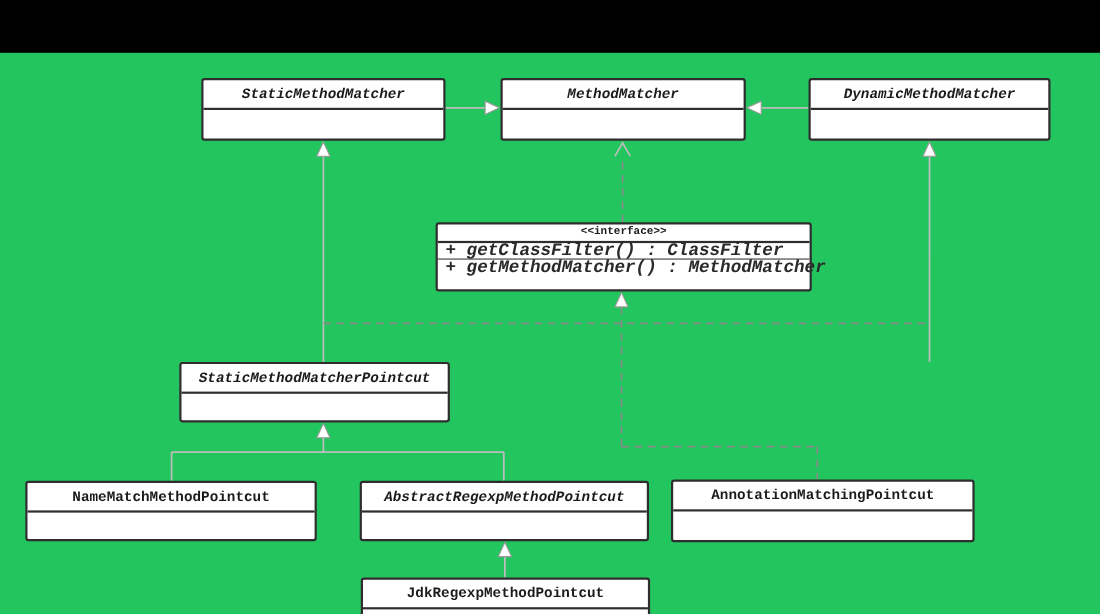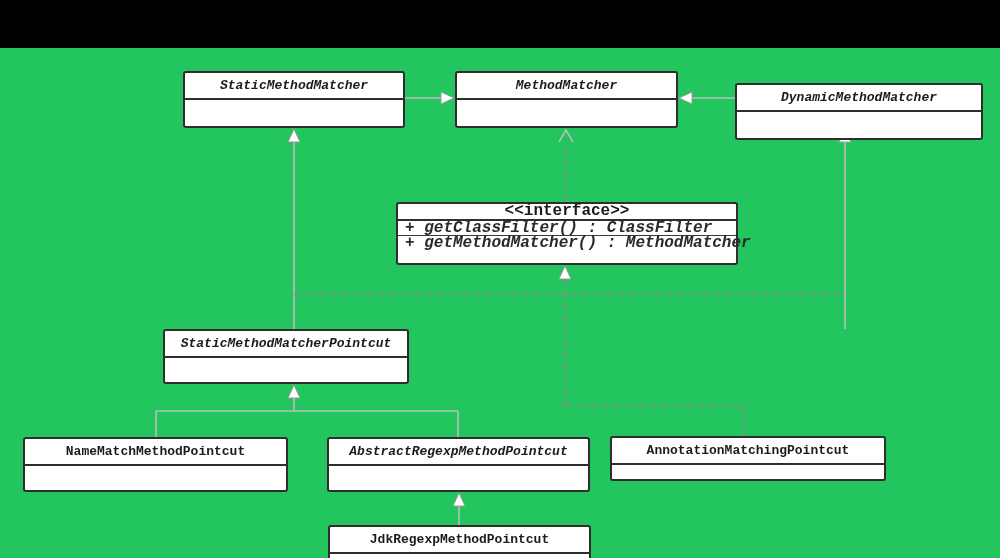--- a/index.html
+++ b/index.html
@@ -35,45 +35,45 @@
   .node.abstract .title{font-style:italic;}
   .node .body{flex:1;}
 
   
   .node.iface .hdr{
     border-bottom:2px solid #2e2e2e;
     text-align:center;
     padding:1px 0 1px 0;
   }
   .node.iface .stereotype{
-    font-size:16px;font-weight:bold;line-height:13px;
+    font-size:10px;font-weight:bold;line-height:13px;
   }
   .node.iface .name{
     font-size:13px;font-weight:bold;line-height:14px;
   }
   .node.iface .member{
     font-size:16px;font-style:italic;font-weight:600;
     line-height:14px;height:14px;
     padding-left:7px;
     color:#2a2a2a;
     border-bottom:1.5px solid #3a3a3a;
     white-space:nowrap;
   }
   .node.iface .member.last{border-bottom:none;}
 
   
   #n-smm {left:183px;top:23px;width:222px;height:57px;}
   #n-mm  {left:455px;top:23px;width:223px;height:57px;}
-  #n-dmm {left:735px;top:35px;width:248px;height:57px;}
+  #n-dmm {left:735px;top:23px;width:220px;height:57px;}
   #n-pc  {left:396px;top:154px;width:342px;height:63px;}
   #n-smmp{left:163px;top:281px;width:246px;height:55px;}
   #n-dmmp{left:713px;top:281px;width:262px;height:55px;}
   #n-nmmp{left:23px; top:389px;width:265px;height:55px;}
   #n-armp{left:327px;top:389px;width:263px;height:55px;}
-  #n-amp {left:610px;top:388px;width:276px;height:45px;text-align:center;}
+  #n-amp {left:610px;top:388px;width:276px;height:57px;text-align:center;}
   #n-jrmp{left:328px;top:477px;width:263px;height:57px;}
 </style>
 </head>
 <body>
 
 <div class="canvas">
 
   <svg class="edges" viewBox="0 0 1000 558" xmlns="http://www.w3.org/2000/svg">
 
     <g>

